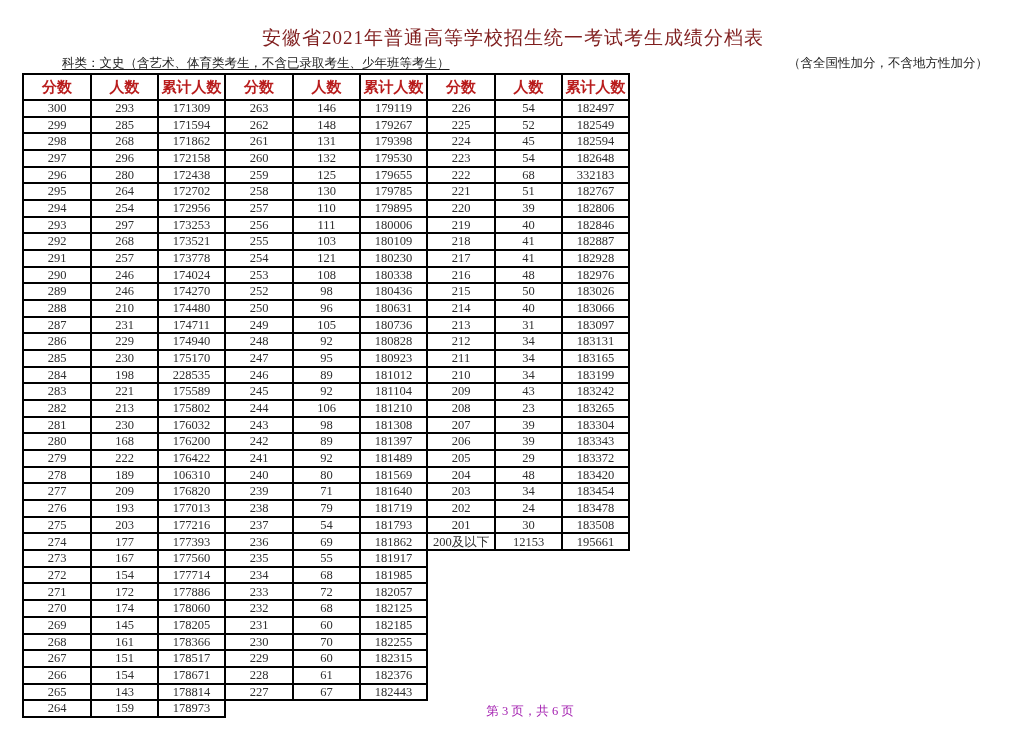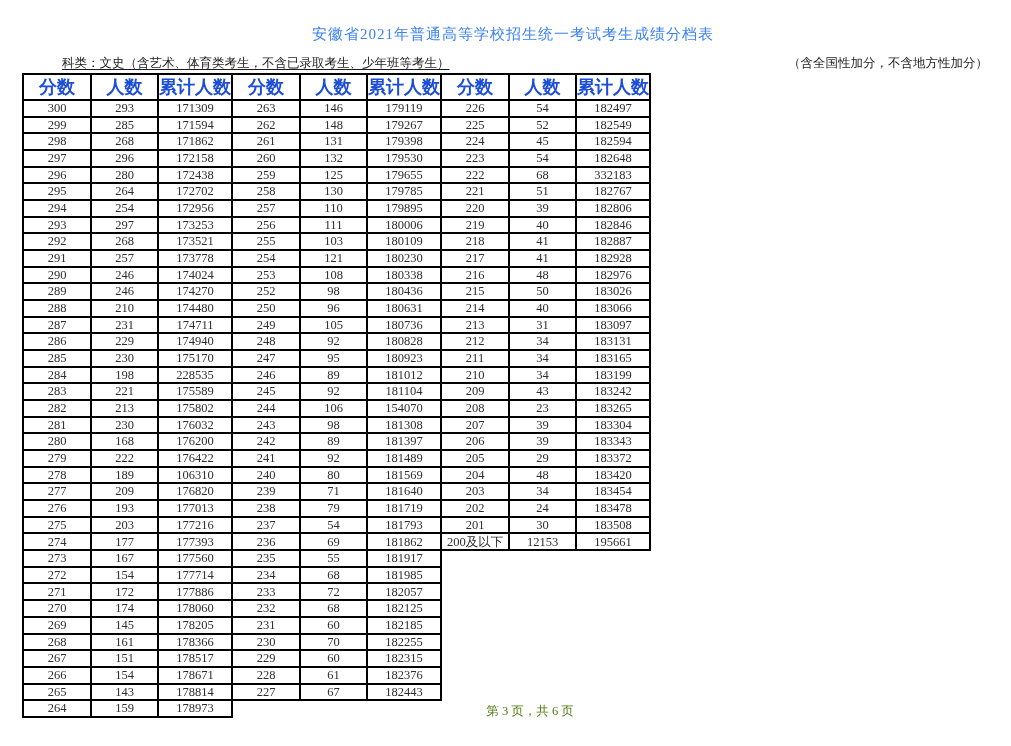--- a/index.html
+++ b/index.html
@@ -11,23 +11,23 @@
     background: #ffffff;
     font-family: "Liberation Serif", "DejaVu Serif", serif;
     overflow: hidden;
   }
   .title {
     position: absolute;
     top: 25px;
     left: 0;
     right: 0;
     text-align: center;
-    font-size: 15px;
+    font-size: 19px;
     letter-spacing: 1px;
-    color: #3b82f6;
+    color: #7f1d1d;
     white-space: nowrap;
     margin-left: 15px;
   }
   .subline {
     position: absolute;
     top: 55px;
     left: 25px;
     right: 23px;
     display: flex;
     justify-content: space-between;
@@ -51,39 +51,39 @@
   col.w3 { width: 67px; }
   th, td {
     border: 2px solid #000;
     text-align: center;
     vertical-align: middle;
     padding: 0;
     overflow: hidden;
     white-space: nowrap;
   }
   th {
-    font-size: 18px;
+    font-size: 15px;
     font-weight: bold;
     height: 26px;
     line-height: 13px;
-    color: #1d4ed8;
+    color: #b91c1c;
   }
   td {
     font-size: 12.5px;
     height: 16.68px;
     line-height: 14.6px;
     color: #2e2e2e;
   }
   .footer {
     position: absolute;
     top: 703px;
     left: 530px;
     transform: translateX(-50%);
     font-size: 12.5px;
-    color: #4d7c0f;
+    color: #a21caf;
     white-space: nowrap;
   }
 </style>
 </head>
 <body>
 
 <div class="page">
 
   <div class="title">安徽省2021年普通高等学校招生统一考试考生成绩分档表</div>
 
@@ -396,21 +396,21 @@
             <td>181012</td>
           </tr>
           <tr>
             <td>245</td>
             <td>92</td>
             <td>181104</td>
           </tr>
           <tr>
             <td>244</td>
             <td>106</td>
-            <td>154070</td>
+            <td>181210</td>
           </tr>
           <tr>
             <td>243</td>
             <td>98</td>
             <td>181308</td>
           </tr>
           <tr>
             <td>242</td>
             <td>89</td>
             <td>181397</td>

